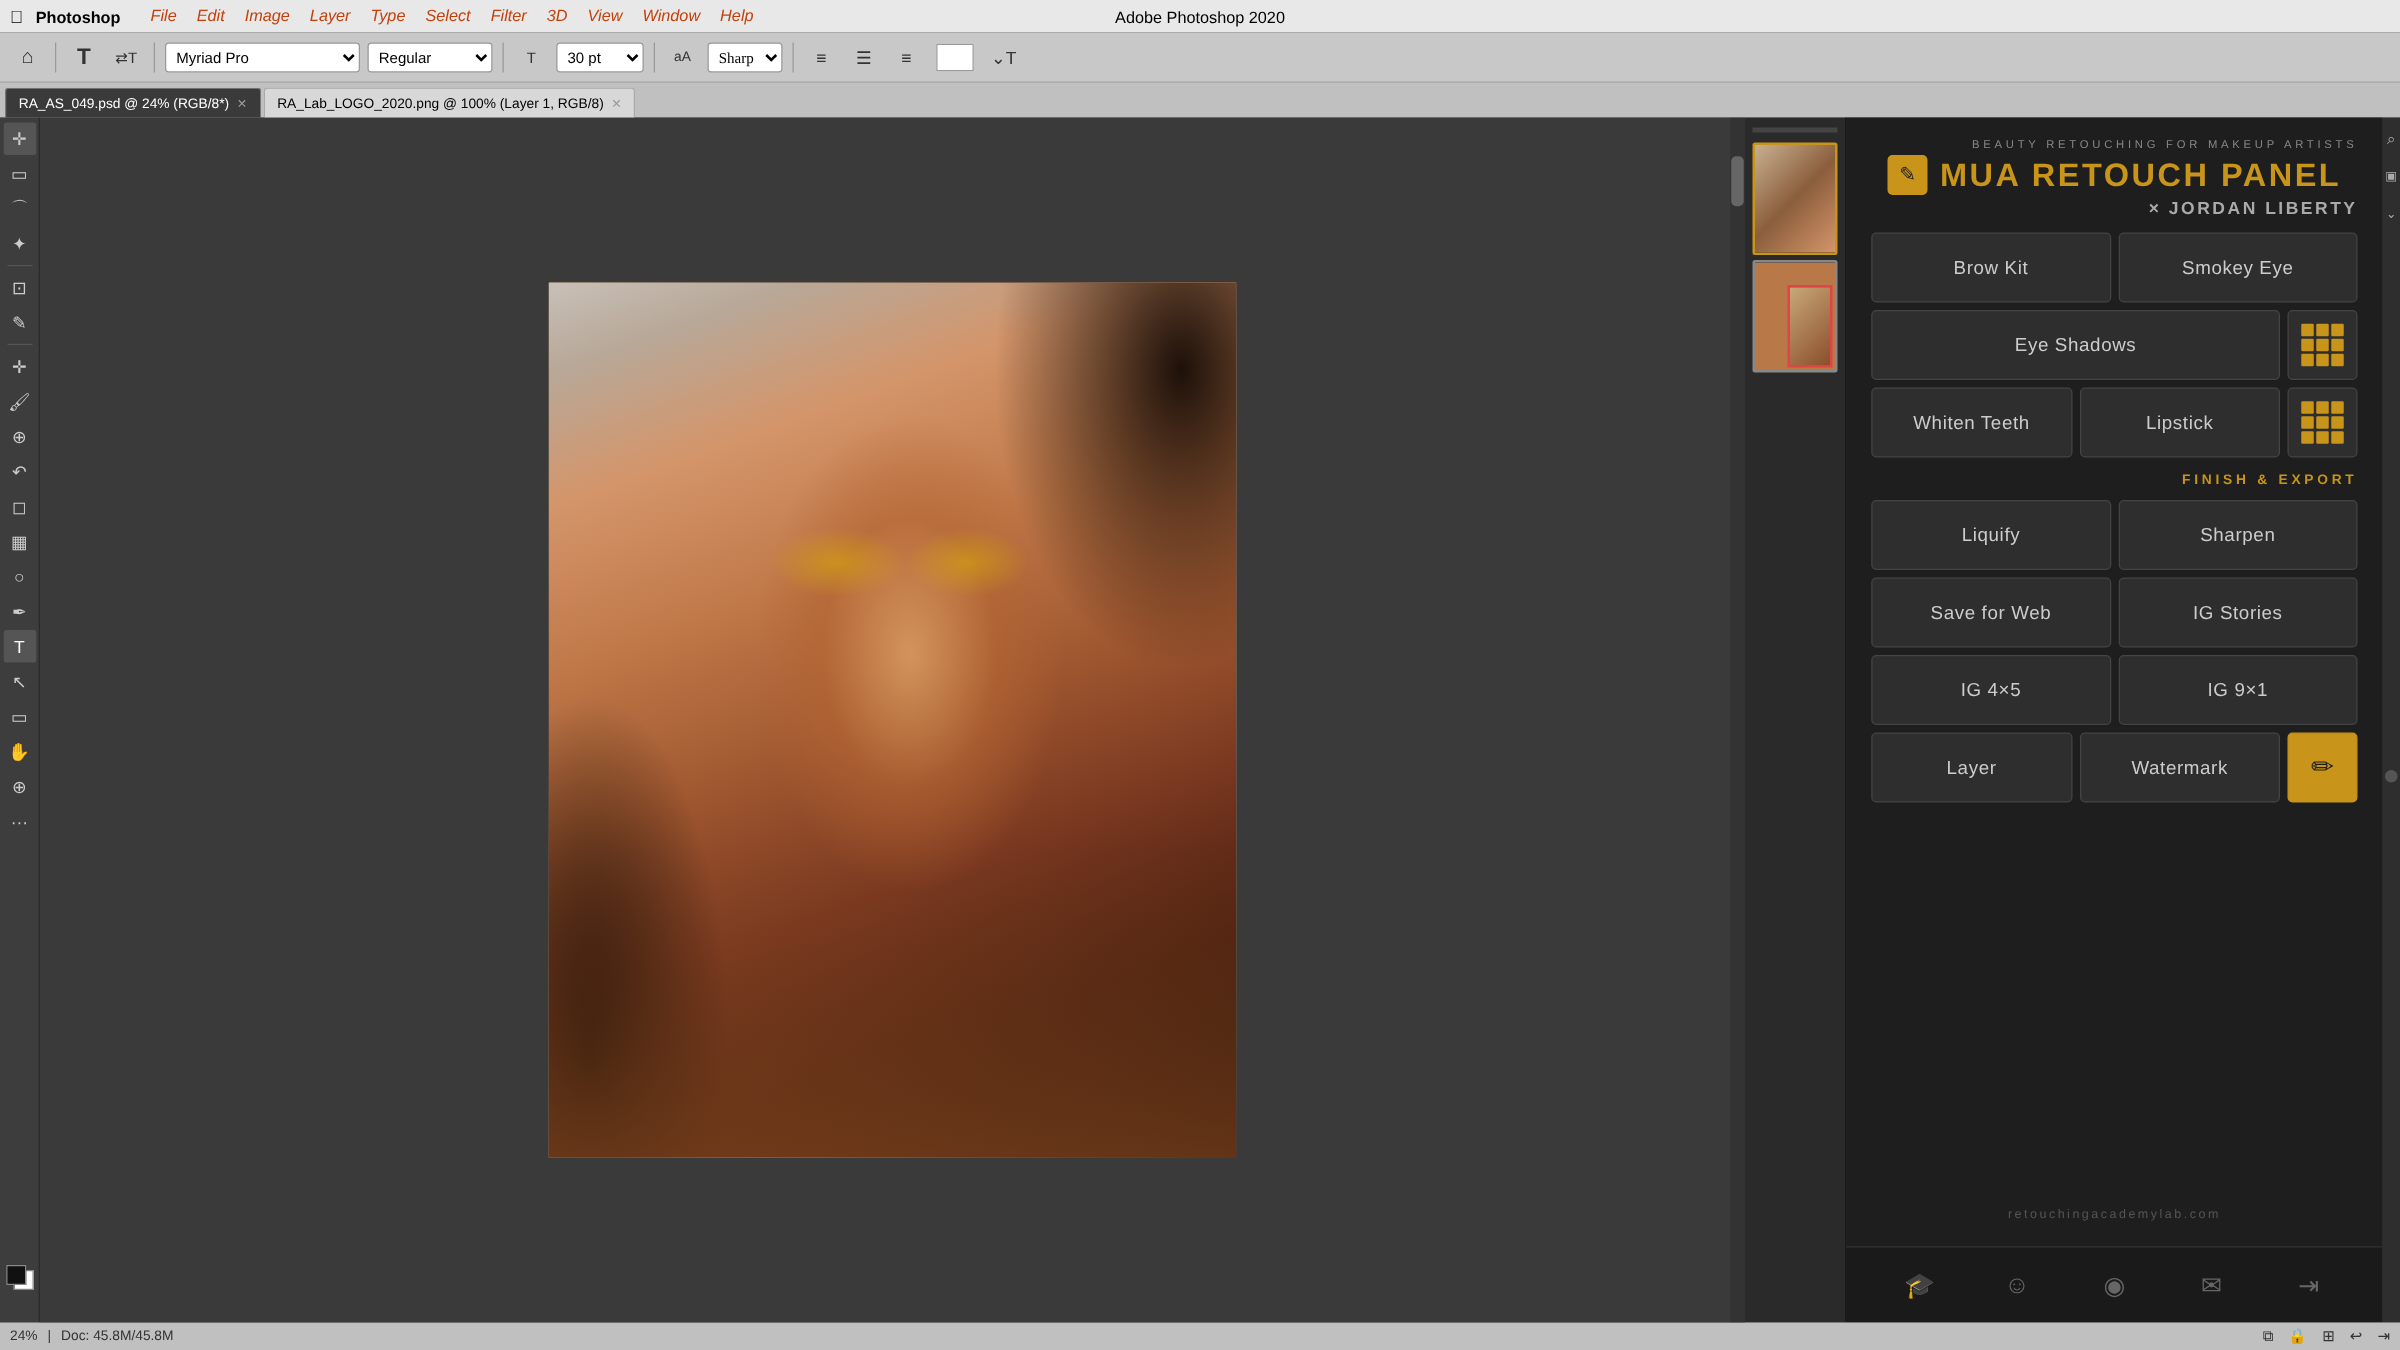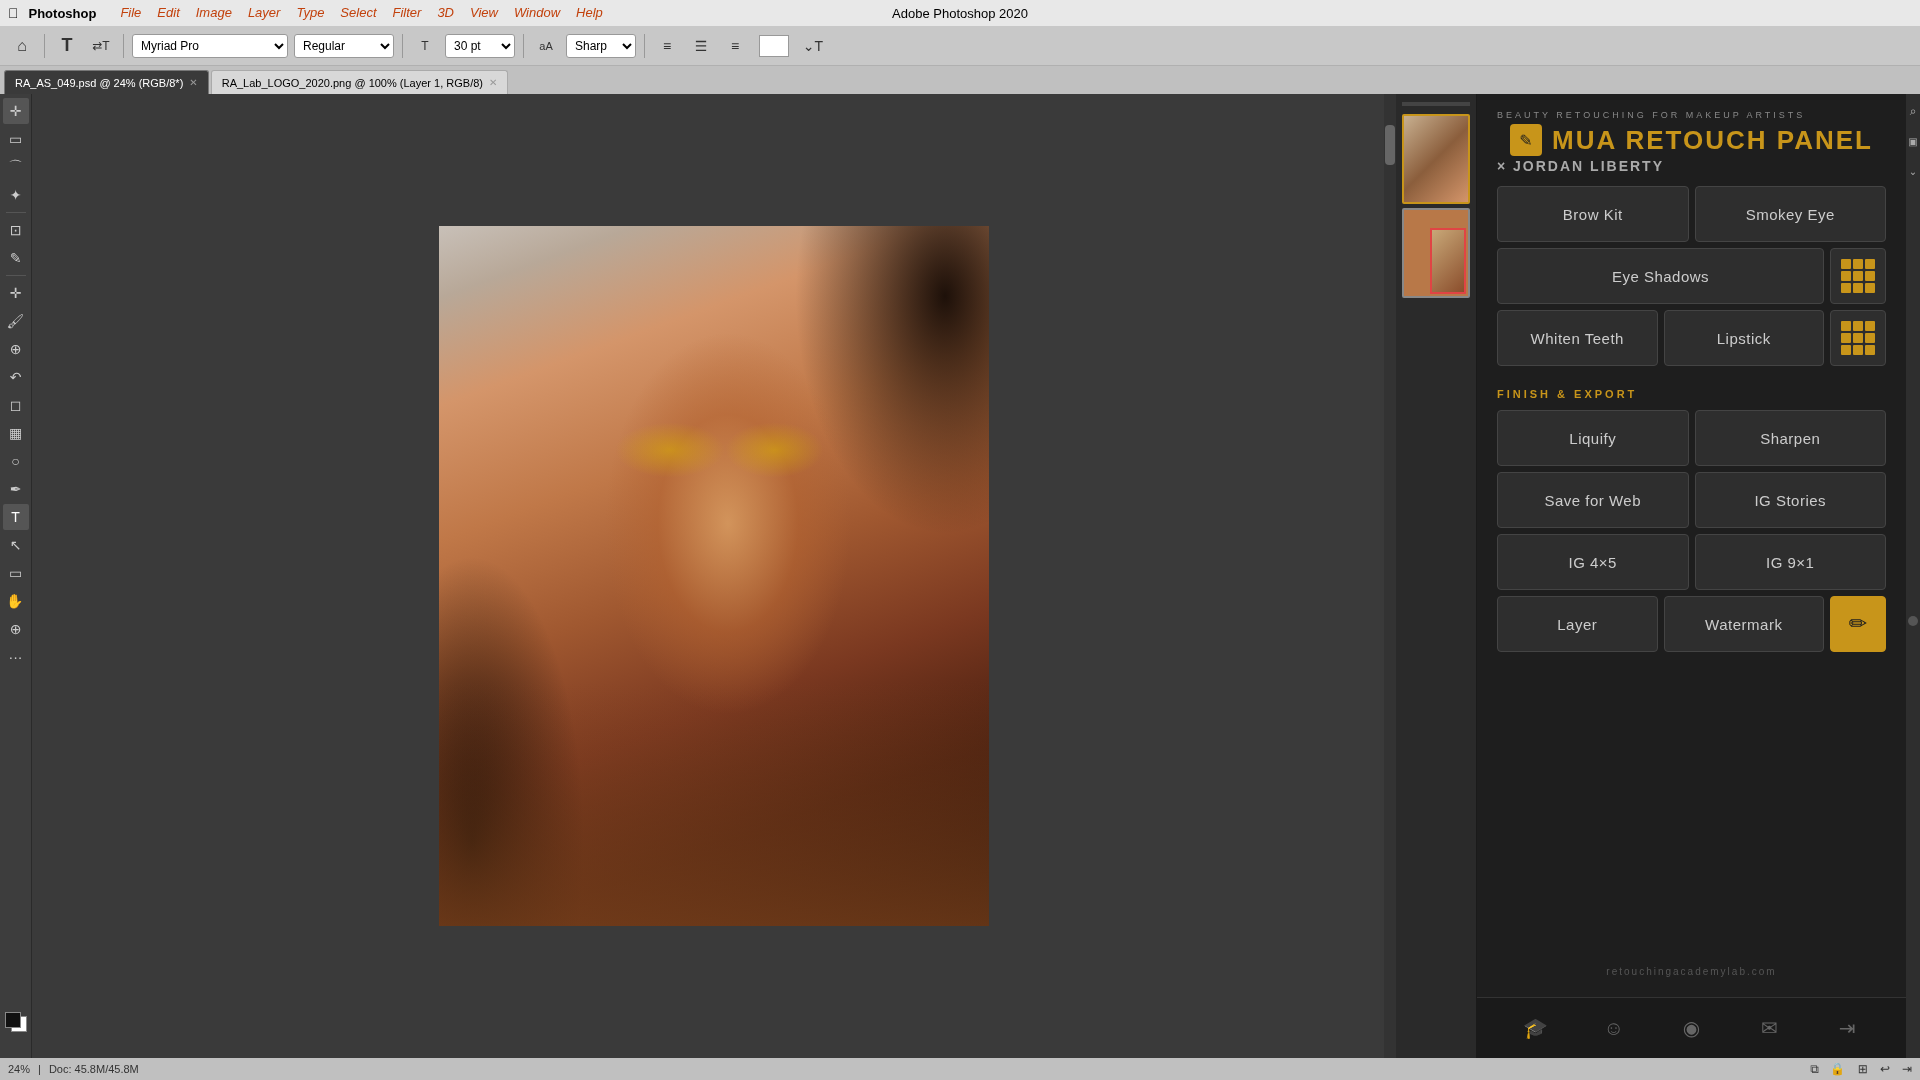--- a/index.html
+++ b/index.html
@@ -225,21 +225,21 @@
 
     
     .mua-panel {
       background: #1e1e1e;
       padding: 16px 20px;
       flex: 1;
       display: flex;
       flex-direction: column;
     }
     .mua-header {
-      text-align: left;
+      text-align: right;
       margin-bottom: 12px;
     }
     .mua-subtitle {
       font-size: 9px;
       letter-spacing: 3px;
       color: #888;
       text-transform: uppercase;
       margin-bottom: 4px;
     }
     .mua-title {
@@ -322,28 +322,27 @@
       gap: 2px;
     }
     .grid-dot {
       width: 10px;
       height: 10px;
       background: #c8951a;
       border-radius: 1px;
     }
 
     .section-label {
-      text-align: left;
+      text-align: right;
       font-size: 11px;
       letter-spacing: 3px;
       color: #c8951a;
       text-transform: uppercase;
       font-weight: 700;
       padding: 6px 0 4px;
-      margin-top: 10px;
     }
 
     .website-label {
       text-align: center;
       font-size: 10px;
       color: #555;
       letter-spacing: 2px;
       padding: 8px 0 4px;
     }
 
@@ -472,21 +471,21 @@
   <select class="toolbar-select" style="width:100px;">
     <option>Regular</option>
   </select>
   <div class="toolbar-separator"></div>
   <button class="toolbar-btn" style="font-size:12px;">T</button>
   <select class="toolbar-select" style="width:70px;">
     <option>30 pt</option>
   </select>
   <div class="toolbar-separator"></div>
   <button class="toolbar-btn" style="font-size:11px;text-align:right;">aA</button>
-  <select class="toolbar-select" style="width:70px;">
+  <select class="toolbar-select" style="width:60px;font-family:Liberation Serif, serif;">
     <option>Sharp</option>
   </select>
   <div class="toolbar-separator"></div>
   <button class="toolbar-btn" style="font-size:14px;">≡</button>
   <button class="toolbar-btn" style="font-size:14px;">☰</button>
   <button class="toolbar-btn" style="font-size:14px;">≡</button>
   <div style="width:30px;height:22px;background:white;border:1px solid #999;margin:0 4px;"></div>
   <button class="toolbar-btn" style="font-size:14px;">⌄T</button>
 </div>
 

